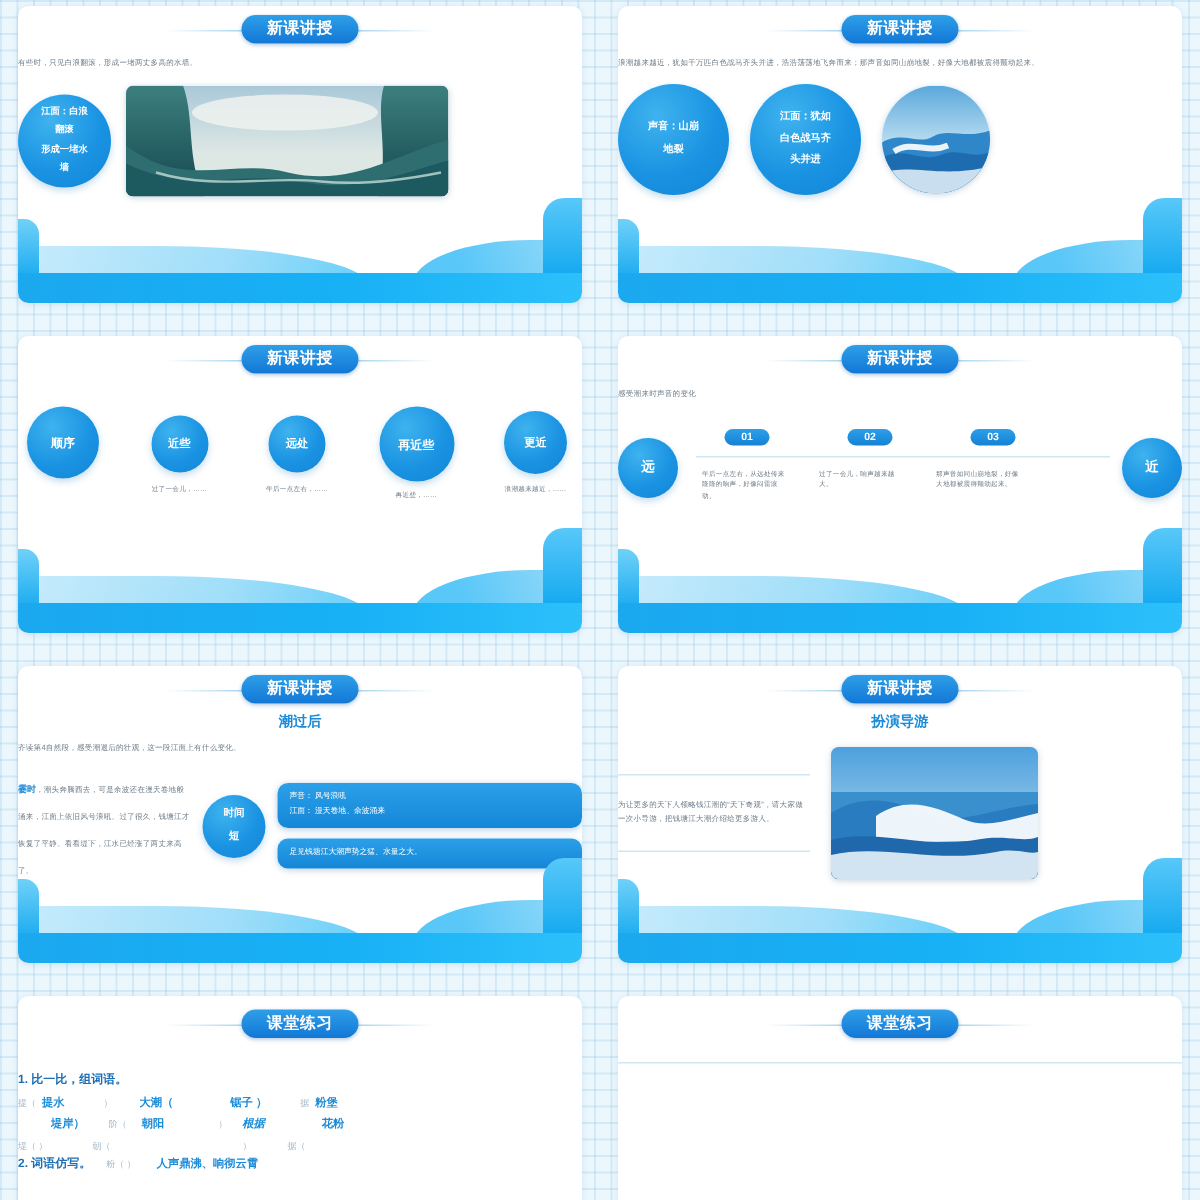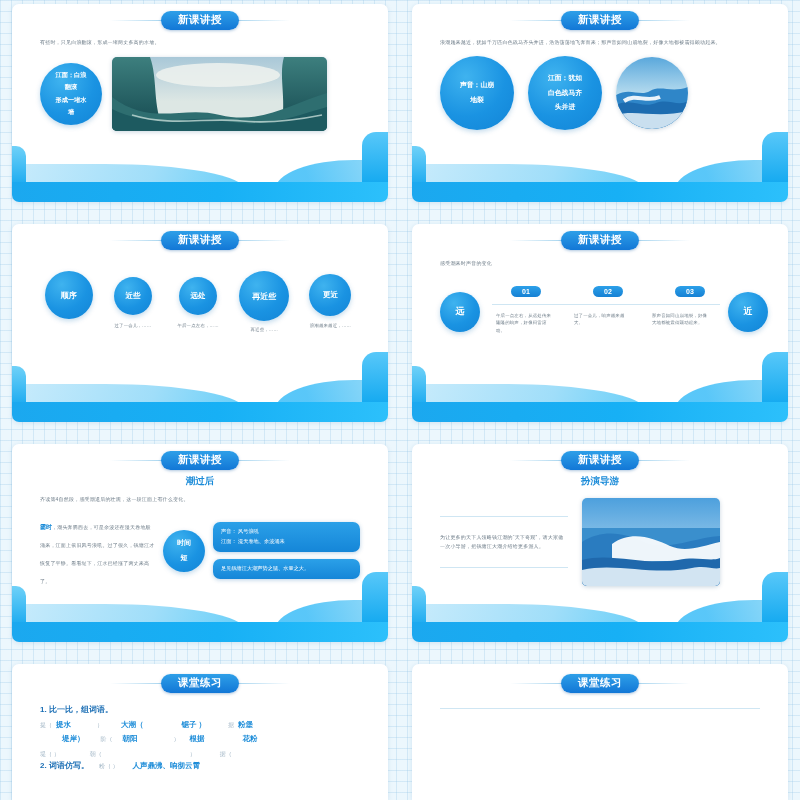--- a/index.html
+++ b/index.html
@@ -61,21 +61,21 @@
   }
   .corner-tab-l {
     position: absolute; left: 0; bottom: 16px;
     width: 14px; height: 40px;
     background: linear-gradient(180deg,#6fd1f8,#1aaaf0);
     border-top-right-radius: 10px;
   }
   
   .title-row {
     position: relative;
-    display: flex; align-items: flex-start; justify-content: center;
+    display: flex; align-items: flex-end; justify-content: center;
     margin-top: 7px; height: 18px;
   }
   .rule {
     position: absolute; top: 50%; height: 1px;
     background: linear-gradient(90deg,rgba(120,190,230,0),rgba(120,190,230,.75));
   }
   .rule.left  { left: 26%;  width: 16%; }
   .rule.right { right: 26%; width: 16%;
     background: linear-gradient(270deg,rgba(120,190,230,0),rgba(120,190,230,.75)); }
   .pill {
@@ -90,21 +90,21 @@
     white-space: nowrap;
   }
   .subhead {
     text-align: center;
     color: #1a8bd8;
     font-weight: bold;
     font-size: 9.5px;
     margin-top: 6px;
   }
   
-  .body { position: relative; padding: 0 28px; }
+  .body { position: relative; padding: 0 0; }
   .para {
     font-size: 5px; line-height: 1.75;
     color: #6d7c88;
     letter-spacing: .2px;
   }
   .para.tiny { font-size: 4.4px; }
   
   .circle {
     border-radius: 50%;
     background: radial-gradient(circle at 35% 28%, #3fb3ef 0%, #1a93e2 55%, #1284d6 100%);
@@ -388,37 +388,37 @@
     </div>
   </div>
 
   <div class="slide-wrap" style="padding-bottom:0;">
     <div class="slide" style="border-bottom-left-radius:0;border-bottom-right-radius:0;">
       <div class="title-row" style="margin-top:10px;">
         <span class="rule left"></span>
         <span class="rule right"></span>
         <span class="pill">课堂练习</span>
       </div>
-      <div class="body" style="margin-top:12px;">
+      <div class="body" style="margin-top:22px;">
         <div class="ex-title">1. 比一比，组词语。</div>
         <div class="flex" style="margin-top:5px;align-items:baseline;gap:4px;">
           <span class="ex-line">提（</span>
           <span class="ex-blue">提水</span>
           <span class="ex-line" style="margin-left:22px;">）</span>
           <span class="ex-blue" style="margin-left:14px;">大潮（</span>
           <span class="ex-blue" style="margin-left:34px;">锯子 ）</span>
           <span class="ex-line" style="margin-left:18px;">据</span>
           <span class="ex-blue">粉堡</span>
         </div>
         <div class="flex" style="margin-top:4px;align-items:baseline;gap:4px;padding-left:22px;">
           <span class="ex-blue">堤岸）</span>
           <span class="ex-line" style="margin-left:12px;">阶（</span>
           <span class="ex-blue" style="margin-left:6px;">朝阳</span>
           <span class="ex-line" style="margin-left:32px;">）</span>
-          <span class="ex-blue" style="margin-left:6px;">根据</span>
+          <span class="ex-blue" style="margin-left:6px;font-style:italic;">根据</span>
           <span class="ex-blue" style="margin-left:34px;">花粉</span>
         </div>
         <div class="flex" style="margin-top:6px;align-items:baseline;">
           <span class="ex-line">堤（         ）</span>
           <span class="ex-line" style="margin-left:30px;">朝（</span>
           <span class="ex-line" style="margin-left:88px;">）</span>
           <span class="ex-line" style="margin-left:24px;">据（</span>
         </div>
         <div class="flex" style="margin-top:1px;align-items:baseline;gap:10px;">
           <span class="ex-title">2. 词语仿写。</span>

